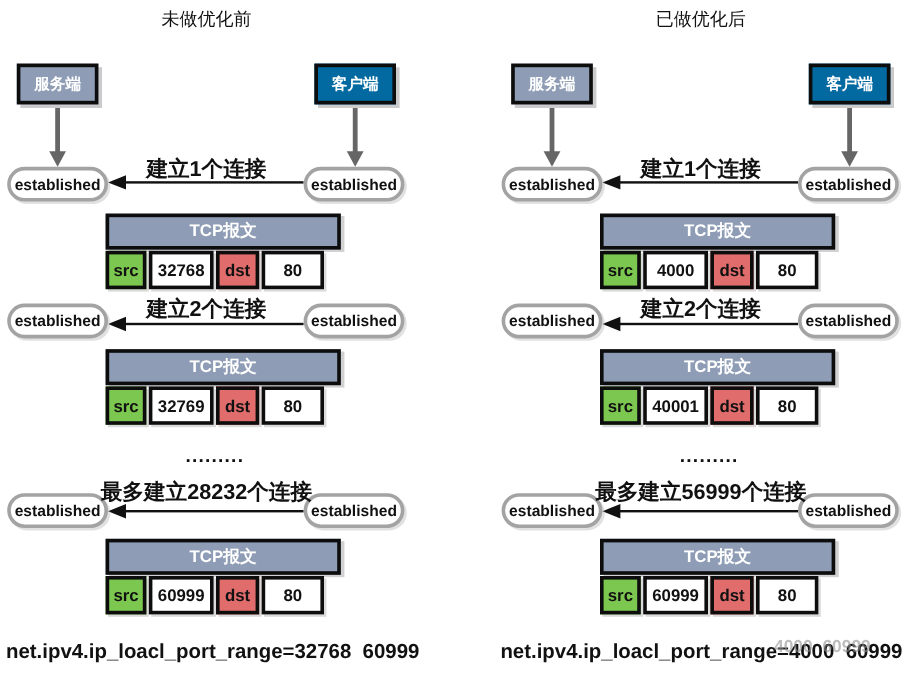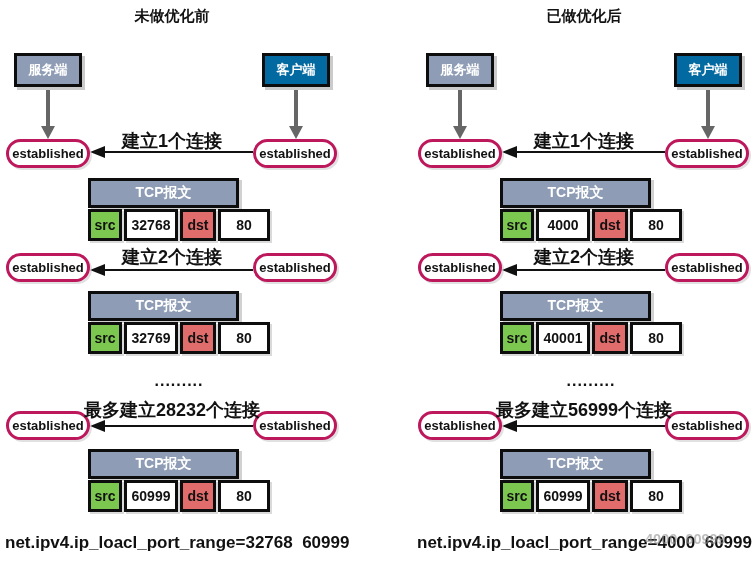--- a/index.html
+++ b/index.html
@@ -3,56 +3,56 @@
 <meta charset="utf-8">
 <style>
   * { margin:0; padding:0; box-sizing:border-box; }
   body { background:#ffffff; font-family:"Liberation Sans", sans-serif; }
   .canvas { position:relative; width:754px; height:561px; background:#ffffff; overflow:hidden; }
   .panel { position:absolute; top:0; width:340px; height:561px; }
   .panel.left { left:4px; }
   .panel.right { left:416px; }
 
   .p-title { position:absolute; top:7px; left:0; width:336px; text-align:center;
-             font-size:15px; font-weight:bold; color:#111; }
+             font-size:15px; font-weight:normal; color:#111; }
 
   .node { position:absolute; top:53px; width:68px; height:34px; border:3px solid #0d0d0d;
           color:#fff; font-weight:bold; font-size:13px; display:flex; align-items:center;
           justify-content:center; box-shadow:3px 3px 0 rgba(140,140,140,0.45); }
   .node.server { left:10px; background:#8E9DB5; }
   .node.client { left:258px; background:#0369a1; }
 
   .varrow-line { position:absolute; top:90px; width:4px; height:37px; background:#666; }
   .varrow-line.sv { left:42px; } .varrow-line.cl { left:290px; }
   .varrow-head { position:absolute; top:126px; width:0; height:0;
                  border-left:7px solid transparent; border-right:7px solid transparent;
                  border-top:13px solid #666; }
   .varrow-head.sv { left:37px; } .varrow-head.cl { left:285px; }
 
-  .oval { position:absolute; width:84px; height:29px; background:#fff; border:3px solid #be185d;
+  .oval { position:absolute; width:84px; height:29px; background:#fff; border:3px solid #a3a3a3;
           border-radius:15px; display:flex; align-items:center; justify-content:center;
           font-weight:bold; font-size:13px; color:#111; z-index:2;
           box-shadow:2px 2px 0 rgba(170,170,170,0.35); white-space:nowrap; }
   .oval.l { left:2px; } .oval.r { left:249px; }
   .r1 .oval { top:139px; } .r2 .oval { top:253px; } .r3 .oval { top:411px; }
 
   .conn-label { position:absolute; left:78px; width:180px; text-align:center; font-weight:bold;
                 font-size:18px; color:#111; z-index:3; white-space:nowrap; }
   .r1 .conn-label { top:129px; } .r2 .conn-label { top:245px; } .r3 .conn-label { top:398px; }
 
   .harrow-line { position:absolute; left:100px; width:149px; height:2px; background:#111; z-index:1; }
   .r1 .harrow-line { top:151px; } .r2 .harrow-line { top:269px; } .r3 .harrow-line { top:425px; }
   .harrow-head { position:absolute; left:86px; width:0; height:0;
                  border-top:6px solid transparent; border-bottom:6px solid transparent;
                  border-right:15px solid #111; z-index:1; }
   .r1 .harrow-head { top:146px; } .r2 .harrow-head { top:264px; } .r3 .harrow-head { top:420px; }
 
   .tbl { position:absolute; left:84px; width:182px; }
   .tbl.t1 { top:178px; } .tbl.t2 { top:291px; } .tbl.t3 { top:449px; }
-  .tbl-header { width:151px; height:30px; background:#8E9DB5; border:3px solid #0d0d0d;
+  .tbl-header { width:196px; height:30px; background:#8E9DB5; border:3px solid #0d0d0d;
                 color:#fff; font-weight:bold; font-size:14px; display:flex; align-items:center;
                 justify-content:center; box-shadow:3px 2px 0 rgba(140,140,140,0.4); }
   .tbl-row { display:flex; gap:2px; margin-top:1px; height:32px; }
   .cell { border:3px solid #0d0d0d; background:#fff; display:flex; align-items:center;
           justify-content:center; font-weight:bold; font-size:14px; color:#111;
           box-shadow:2px 2px 0 rgba(150,150,150,0.35); }
   .cell.c-src { width:34px; background:#7CC74F; }
   .cell.c-sport { width:54px; }
   .cell.c-dst { width:36px; background:#E06C6C; }
   .cell.c-dport { flex:1; }

